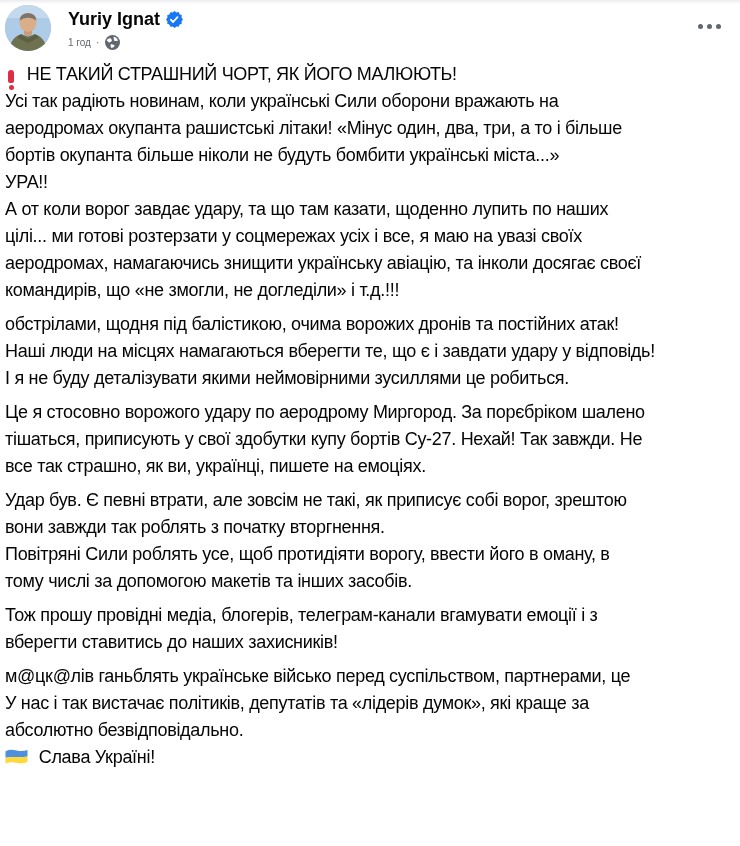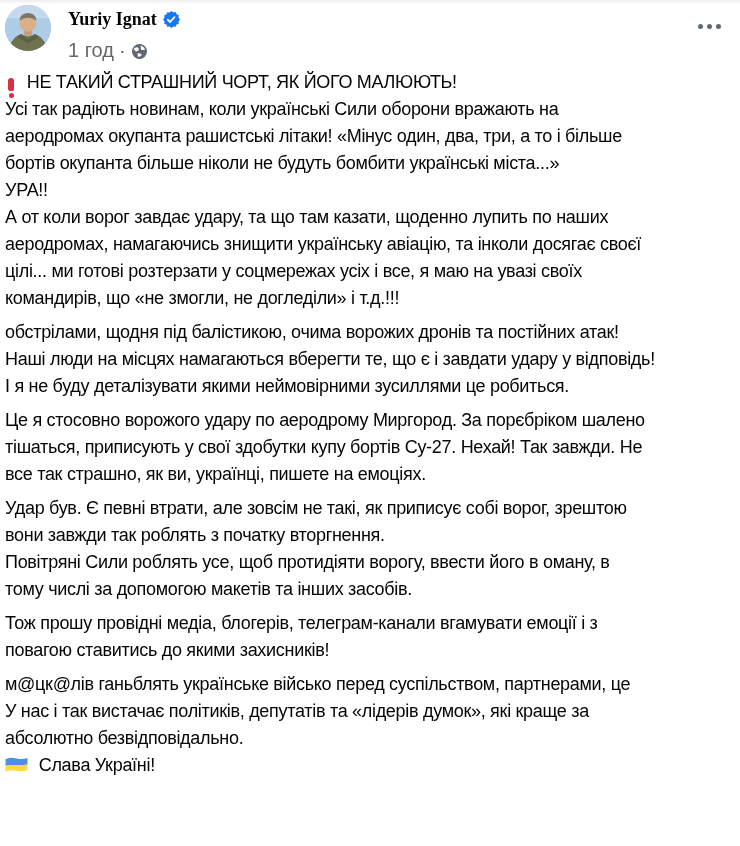--- a/index.html
+++ b/index.html
@@ -27,30 +27,30 @@
     align-items: flex-start;
   }
   .avatar {
     width: 46px; height: 46px; border-radius: 50%;
     overflow: hidden; flex: 0 0 46px;
     cursor: pointer;
     background: #aecbe8;
   }
   .avatar svg { display: block; }
   .header-info { margin-left: 17px; padding-top: 3px; }
-  .name-row { display: flex; align-items: center; gap: 6px; font-family: Liberation Serif, serif; }
+  .name-row { display: flex; align-items: center; gap: 6px; }
   .author-name {
     font-size: 18px; font-weight: bold; color: #050505;
     line-height: 22px; cursor: pointer;
   }
   .verified-badge { width: 17px; height: 17px; display: inline-block; }
   .meta-row {
     display: flex; align-items: center; gap: 5px;
-    margin-top: 11px;
-    font-size: 20px; color: #65676B; line-height: 19px;
+    margin-top: 3px;
+    font-size: 10px; color: #65676B; line-height: 19px;
   }
   .meta-row .timestamp { cursor: pointer; }
   .globe-icon { width: 15px; height: 15px; display: inline-block; margin-left: 1px; }
   .options-button {
     position: absolute; right: 14px; top: 12px;
     width: 34px; height: 28px;
     display: flex; align-items: center; justify-content: center;
     border-radius: 6px; cursor: pointer; border: none; background: transparent;
   }
   .dots { display: flex; gap: 4px; }
@@ -149,43 +149,43 @@
   <span class="red-exclamation-icon">
           <span class="bar"></span>
           <span class="dot"></span>
         </span>
 <span class="line-text">НЕ ТАКИЙ СТРАШНИЙ ЧОРТ, ЯК ЙОГО МАЛЮЮТЬ!</span></div>
       <div class="post-line"><span class="line-text">Усі так радіють новинам, коли українські Сили оборони вражають на</span></div>
       <div class="post-line"><span class="line-text">аеродромах окупанта рашистські літаки! «Мінус один, два, три, а то і більше</span></div>
       <div class="post-line"><span class="line-text">бортів окупанта більше ніколи не будуть бомбити українські міста...»</span></div>
       <div class="post-line"><span class="line-text">УРА!!</span></div>
       <div class="post-line"><span class="line-text">А от коли ворог завдає удару, та що там казати, щоденно лупить по наших</span></div>
+      <div class="post-line"><span class="line-text">цілі... ми готові розтерзати у соцмережах усіх і все, я маю на увазі своїх</span></div>
       <div class="post-line"><span class="line-text">аеродромах, намагаючись знищити українську авіацію, та інколи досягає своєї</span></div>
-      <div class="post-line"><span class="line-text">цілі... ми готові розтерзати у соцмережах усіх і все, я маю на увазі своїх</span></div>
       <div class="post-line"><span class="line-text">командирів, що «не змогли, не догледіли» і т.д.!!!</span></div>
     </div>
     <div class="post-paragraph">
       <div class="post-line"><span class="line-text">обстрілами, щодня під балістикою, очима ворожих дронів та постійних атак!</span></div>
       <div class="post-line"><span class="line-text">Наші люди на місцях намагаються вберегти те, що є і завдати удару у відповідь!</span></div>
       <div class="post-line"><span class="line-text">І я не буду деталізувати якими неймовірними зусиллями це робиться.</span></div>
     </div>
     <div class="post-paragraph">
       <div class="post-line"><span class="line-text">Це я стосовно ворожого удару по аеродрому Миргород. За порєбріком шалено</span></div>
       <div class="post-line"><span class="line-text">тішаться, приписують у свої здобутки купу бортів Су-27. Нехай! Так завжди. Не</span></div>
       <div class="post-line"><span class="line-text">все так страшно, як ви, українці, пишете на емоціях.</span></div>
     </div>
     <div class="post-paragraph">
       <div class="post-line"><span class="line-text">Удар був. Є певні втрати, але зовсім не такі, як приписує собі ворог, зрештою</span></div>
       <div class="post-line"><span class="line-text">вони завжди так роблять з початку вторгнення.</span></div>
       <div class="post-line"><span class="line-text">Повітряні Сили роблять усе, щоб протидіяти ворогу, ввести його в оману, в</span></div>
       <div class="post-line"><span class="line-text">тому числі за допомогою макетів та інших засобів.</span></div>
     </div>
     <div class="post-paragraph">
       <div class="post-line"><span class="line-text">Тож прошу провідні медіа, блогерів, телеграм-канали вгамувати емоції і з</span></div>
-      <div class="post-line"><span class="line-text">повагою ставитись до якими захисників!</span></div>
+      <div class="post-line"><span class="line-text">вберегти ставитись до наших захисників!</span></div>
     </div>
     <div class="post-paragraph">
       <div class="post-line"><span class="line-text">м@цк@лів ганьблять українське військо перед суспільством, партнерами, це</span></div>
       <div class="post-line"><span class="line-text">У нас і так вистачає політиків, депутатів та «лідерів думок», які краще за</span></div>
       <div class="post-line"><span class="line-text">абсолютно безвідповідально.</span></div>
       <div class="post-line">
   <span class="ukraine-flag-icon">
     <svg width="23" height="17" viewBox="0 0 23 17">
       <path d="M0.5,3.2 Q5.5,0.8 11.5,2.4 Q17.5,4 22.5,2 L22.5,8.6 Q17.5,9.4 11.5,9 Q5.5,8.6 0.5,9.8 Z" fill="#4E8FDE"></path>
       <path d="M0.5,9.8 Q5.5,8.6 11.5,9 Q17.5,9.4 22.5,8.6 L22.5,14 Q17.5,16.2 11.5,14.8 Q5.5,13.4 0.5,15.4 Z" fill="#FFD83B"></path>

